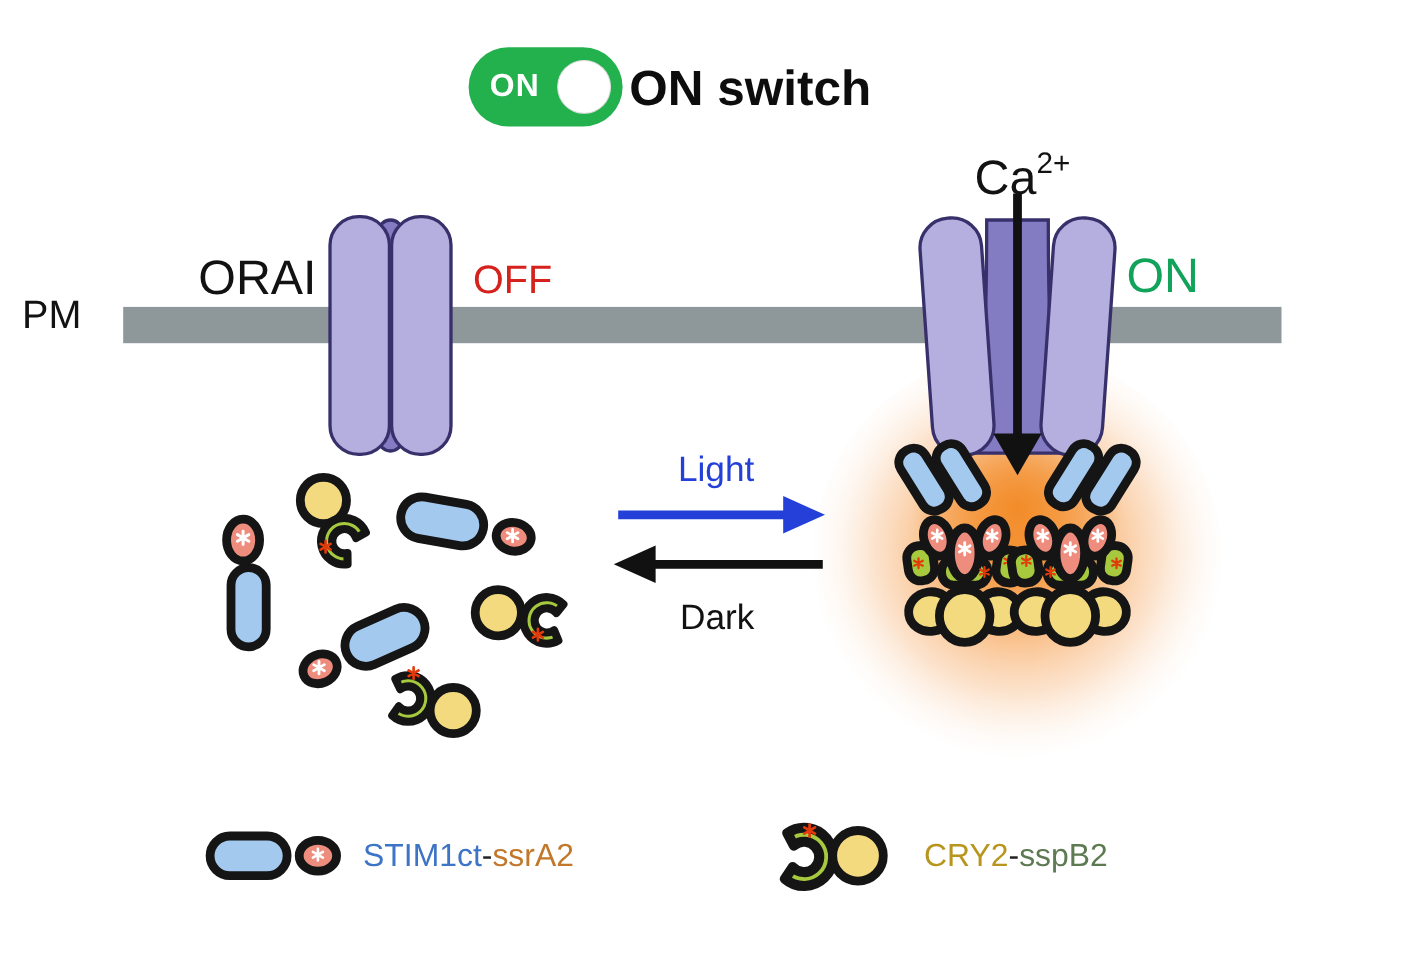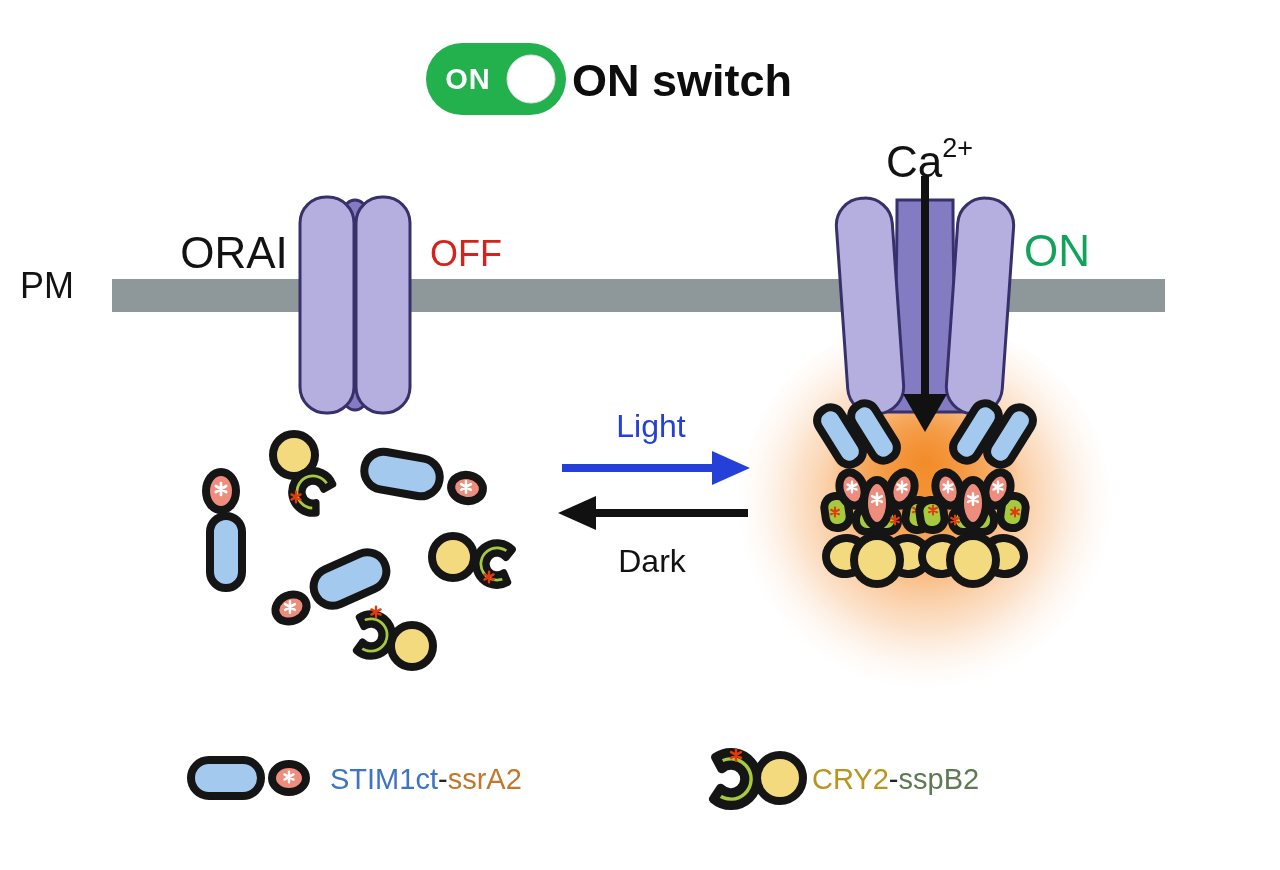--- a/index.html
+++ b/index.html
@@ -42,21 +42,21 @@
   .lbl-ca sup{font-size:27px;position:relative;top:-4px;}
   .lbl-light{left:651px;top:426px;font-size:32px;color:var(--light-blue,#2440D8);}
   .lbl-dark{left:652px;top:561px;font-size:32px;}
   .toggle-on-text{left:468px;top:79px;font-size:29px;color:#ffffff;font-weight:bold;letter-spacing:1px;}
   .switch-title{left:572px;top:80px;transform:translateY(-50%);font-size:45px;font-weight:bold;color:#0d0d0d;text-align:right;}
   .legend-text{top:779px;transform:translateY(-50%);font-size:29px;}
   .legend-stim-text{left:330px;}
   .legend-cry-text{left:812px;}
   .t-stim{color:var(--stim-text-blue,#3D74C5);}
   .t-ssra{color:var(--ssra-text-orange,#C2772A);}
-  .t-cry{color:var(--cry-text-gold,#B8951D);}
+  .t-cry{color:var(--cry-text-gold,#B8951D);margin-left:28px;}
   .t-sspb{color:var(--sspb-text-green,#5E7A52);}
   .t-sep{color:#222;}
 </style>
 </head>
 <body>
 
 <div class="canvas">
 
   <svg width="1280" height="870" viewBox="0 0 1280 870">
     <defs>

